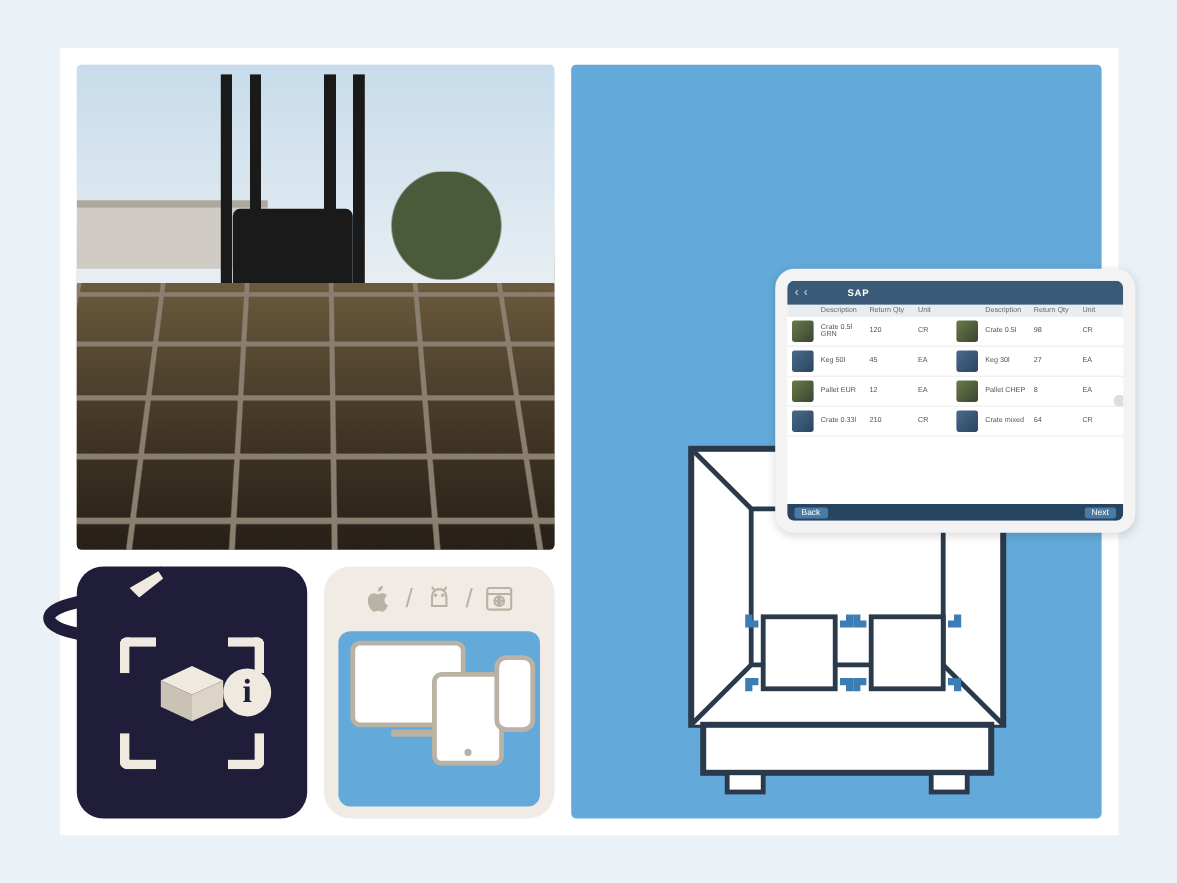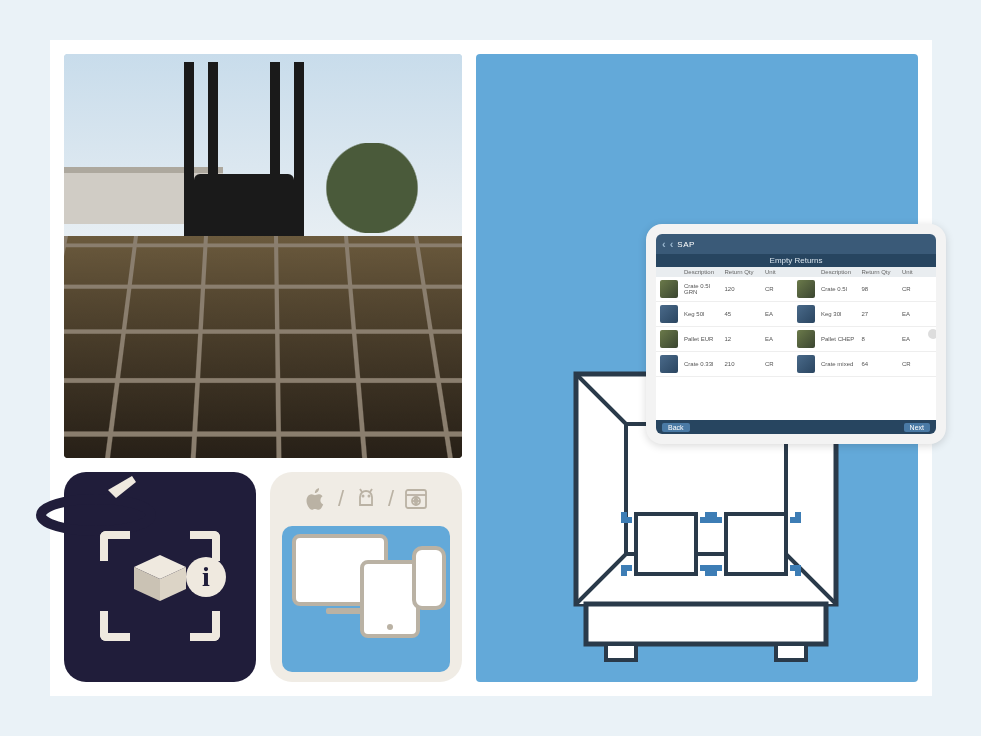--- a/index.html
+++ b/index.html
@@ -85,21 +85,21 @@
   .truck svg{width:100%;height:100%;}
   .tablet-mock {
     position:absolute; right:-28px; top:170px; width:300px; height:220px;
     background:#fff; border:10px solid #f3f3f3; border-radius:16px;
     box-shadow:0 2px 8px rgba(0,0,0,.15);
     display:flex; flex-direction:column; overflow:hidden;
   }
   .tablet-mock::after{content:"";position:absolute;right:-2px;top:50%;width:10px;height:10px;margin-top:-5px;border-radius:50%;background:#ddd;}
   .tab-header{ background:#3a5a78; height:20px; display:flex; align-items:center; padding:0 6px; gap:4px;}
   .tab-header .nav{ color:#9bb8d0; font-size:11px; font-weight:bold;}
-  .tab-header .brand{ color:#fff; font-size:8px; font-weight:normal; letter-spacing:.5px;}
+  .tab-header .brand{ color:#fff; font-size:8px; font-weight:bold; letter-spacing:.5px;margin-left:29px;}
   .tab-title{ background:#274560; color:#d8e3ec; font-size:8px; text-align:center; padding:2px;}
   .tab-cols{ display:grid; grid-template-columns: 22px 1fr 1fr 30px 22px 1fr 1fr 30px; font-size:6px; color:#666; background:#e9edf0; padding:2px 4px; gap:2px;}
   .tab-body{ flex:1; overflow:hidden;}
   .trow{ display:grid; grid-template-columns: 22px 1fr 1fr 30px 22px 1fr 1fr 30px; font-size:6px; padding:3px 4px; gap:2px; border-bottom:1px solid #eee; align-items:center; color:#555;}
   .thumb{ width:18px; height:18px; background:linear-gradient(135deg,#6b7a4a,#3a4530); border-radius:2px;}
   .thumb.b{ background:linear-gradient(135deg,#4a6a8a,#2a4560);}
   .tab-footer{ background:#274560; height:14px; display:flex; justify-content:space-between; padding:0 6px; align-items:center;}
   .tab-footer span{ background:#4a7aa5; color:#fff; font-size:7px; padding:1px 6px; border-radius:2px;}
   .ico{ width:24px; height:24px; display:inline-flex;}
   .ico svg{width:100%;height:100%;}
@@ -208,21 +208,20 @@
         </g>
       </svg>
     </div>
 
     <div class="tablet-mock">
       <div class="tab-header">
         <span class="nav">‹</span>
         <span class="nav">‹</span>
         <span class="brand">SAP</span>
       </div>
-      <div class="tab-title">Empty Returns</div>
       <div class="tab-cols">
         <span></span>
         <span>Description</span>
         <span>Return Qty</span>
         <span>Unit</span>
         <span></span>
         <span>Description</span>
         <span>Return Qty</span>
         <span>Unit</span>
       </div>

